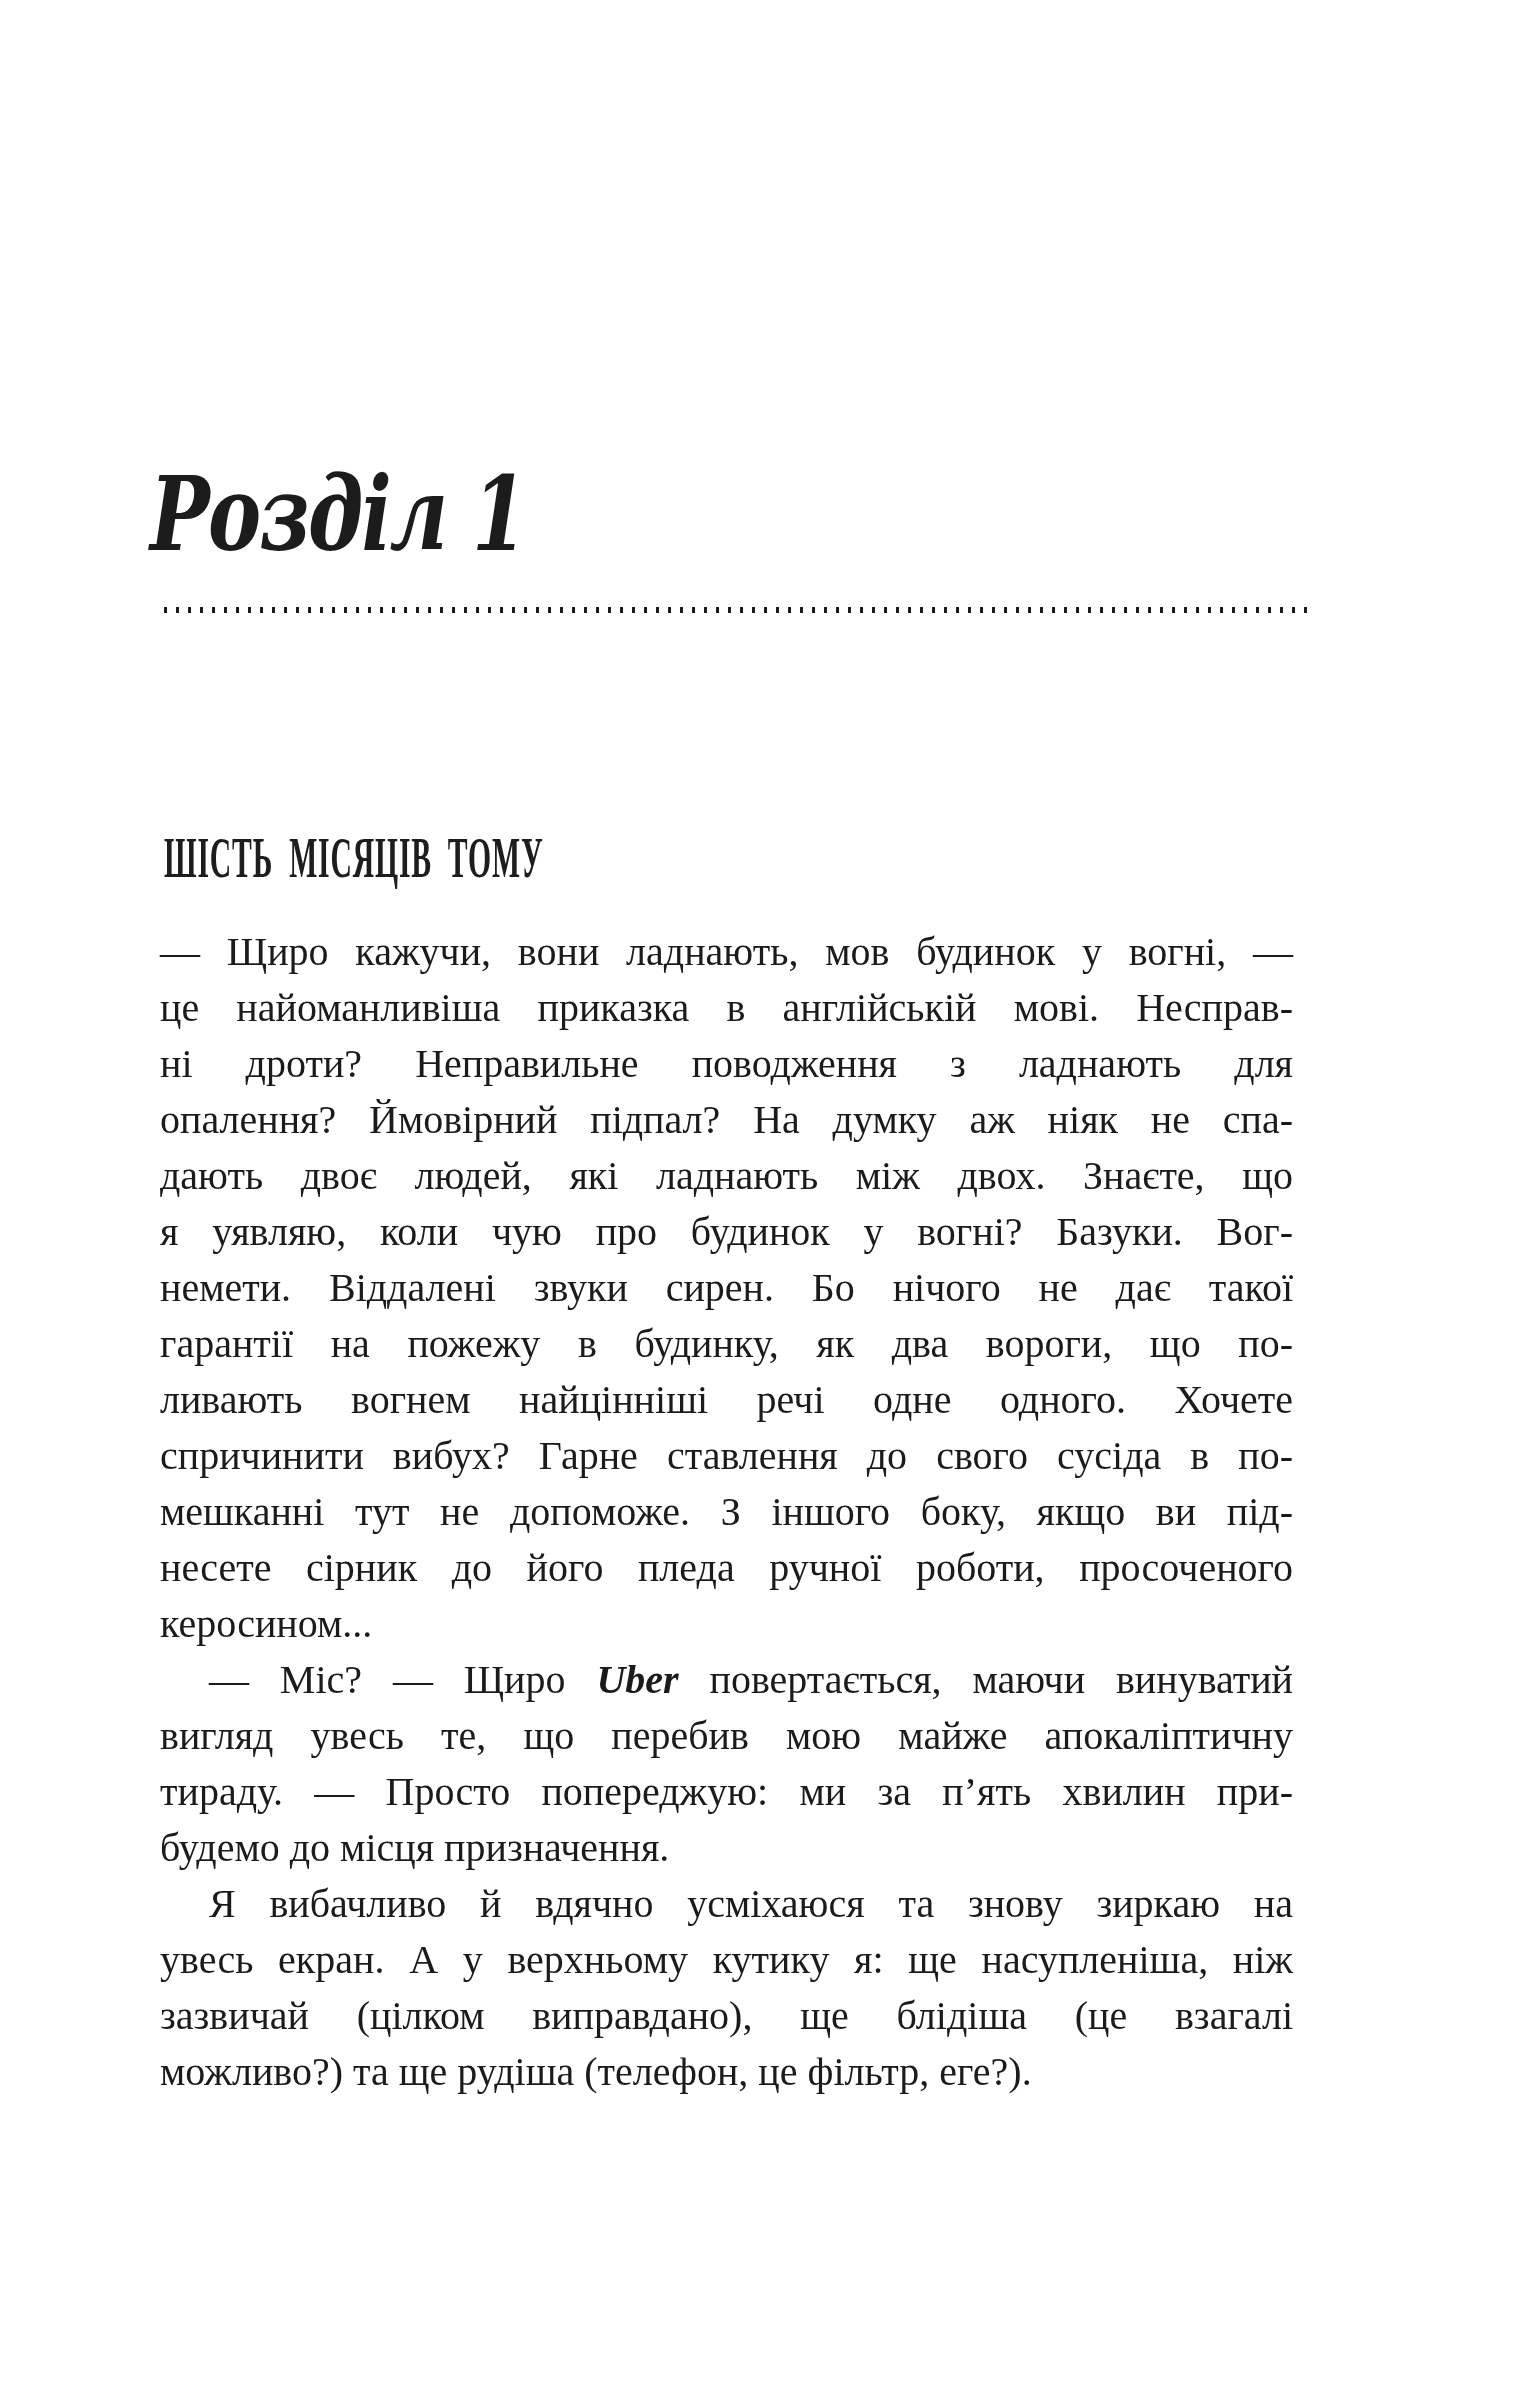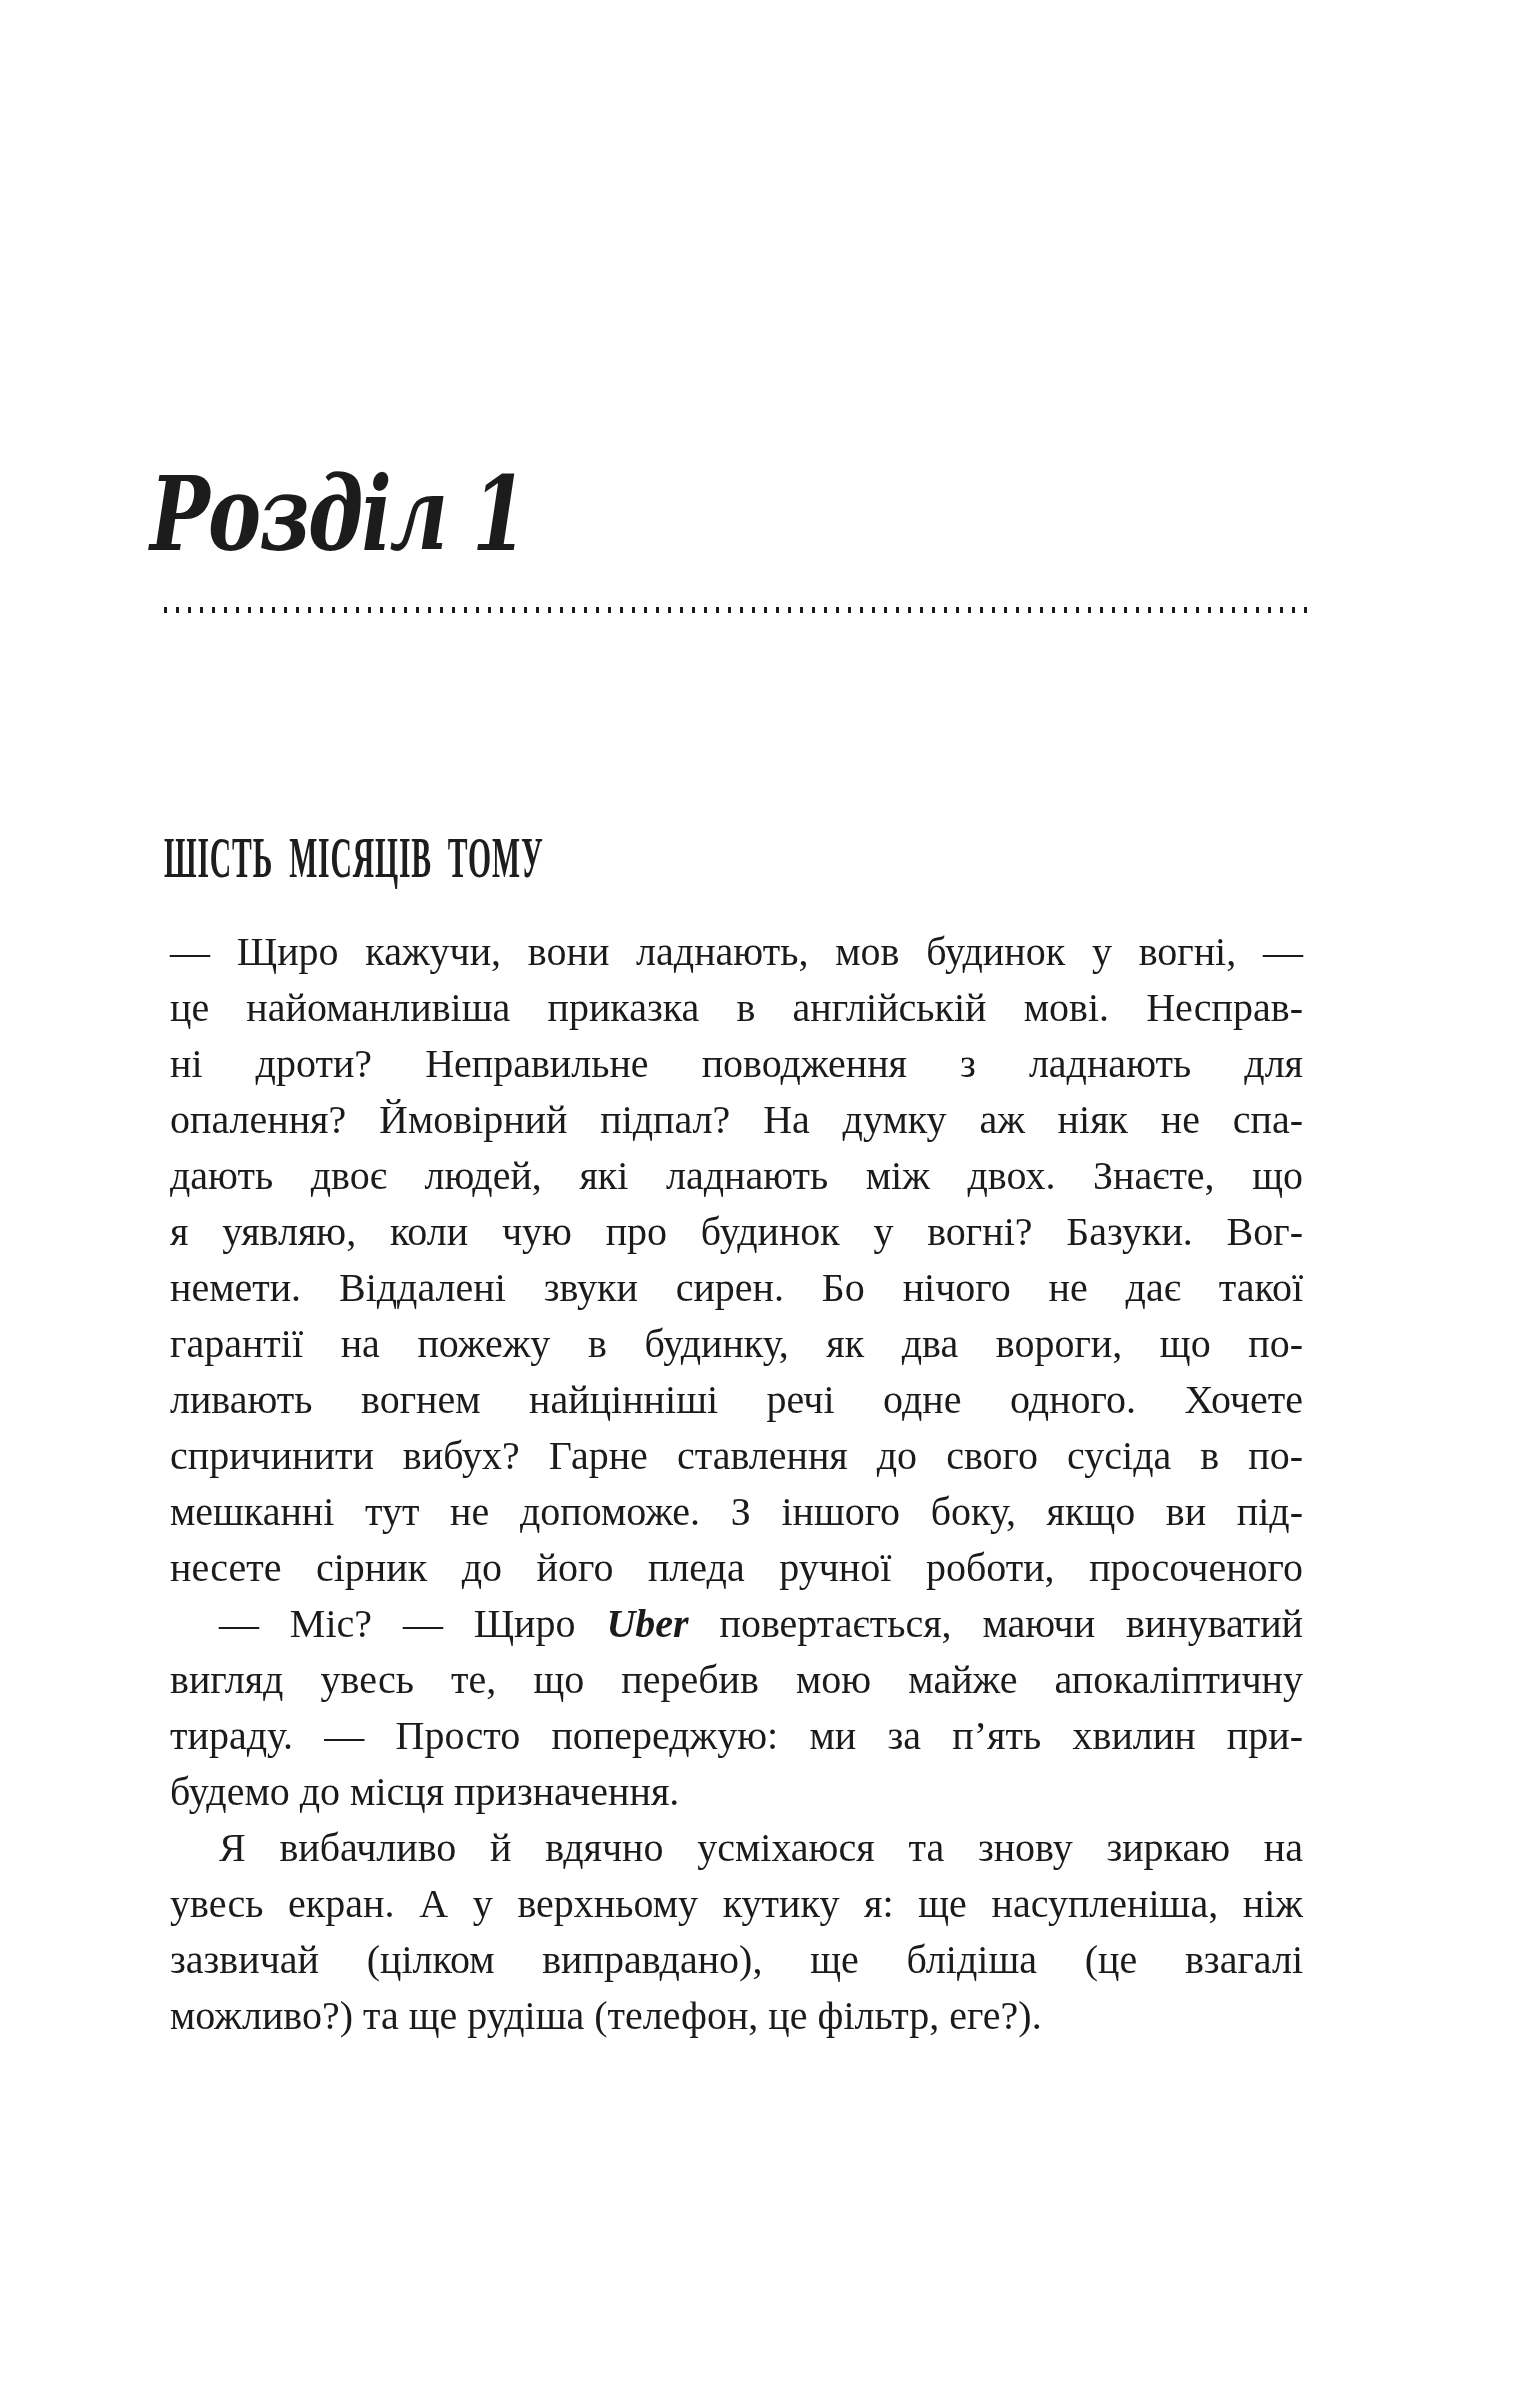--- a/index.html
+++ b/index.html
@@ -52,21 +52,21 @@
     word-spacing: 14.4px;
     transform: scaleX(0.53);
     transform-origin: left top;
     white-space: nowrap;
     color: #1d1d1d;
   }
 
   
   .body-text {
     position: absolute;
-    left: 170px; top: 924px;
+    left: 160px; top: 924px;
     width: 1133px;
     font-size: 40px;
     line-height: 56px;
     color: #1b1b1b;
   }
   .para { margin: 0; }
   .line {
     text-align: justify;
     text-align-last: justify;
     white-space: normal;
@@ -91,20 +91,21 @@
       <div class="line"><span>ні дроти? Неправильне поводження з ладнають для</span></div>
       <div class="line"><span>опалення? Ймовірний підпал? На думку аж ніяк не спа-</span></div>
       <div class="line"><span>дають двоє людей, які ладнають між двох. Знаєте, що</span></div>
       <div class="line"><span>я уявляю, коли чую про будинок у вогні? Базуки. Вог-</span></div>
       <div class="line"><span>немети. Віддалені звуки сирен. Бо нічого не дає такої</span></div>
       <div class="line"><span>гарантії на пожежу в будинку, як два вороги, що по-</span></div>
       <div class="line"><span>ливають вогнем найцінніші речі одне одного. Хочете</span></div>
       <div class="line"><span>спричинити вибух? Гарне ставлення до свого сусіда в по-</span></div>
       <div class="line"><span>мешканні тут не допоможе. З іншого боку, якщо ви під-</span></div>
       <div class="line"><span>несете сірник до його пледа ручної роботи, просоченого</span></div>
+      <div class="line end"><span>керосином...</span></div>
     </div>
     <div class="para">
       <div class="line indent"><span>— Міс? — Щиро </span><i>Uber</i><span> повертається, маючи винуватий</span></div>
       <div class="line"><span>вигляд увесь те, що перебив мою майже апокаліптичну</span></div>
       <div class="line"><span>тираду. — Просто попереджую: ми за п’ять хвилин при-</span></div>
       <div class="line end"><span>будемо до місця призначення.</span></div>
     </div>
     <div class="para">
       <div class="line indent"><span>Я вибачливо й вдячно усміхаюся та знову зиркаю на</span></div>
       <div class="line"><span>увесь екран. А у верхньому кутику я: ще насупленіша, ніж</span></div>

